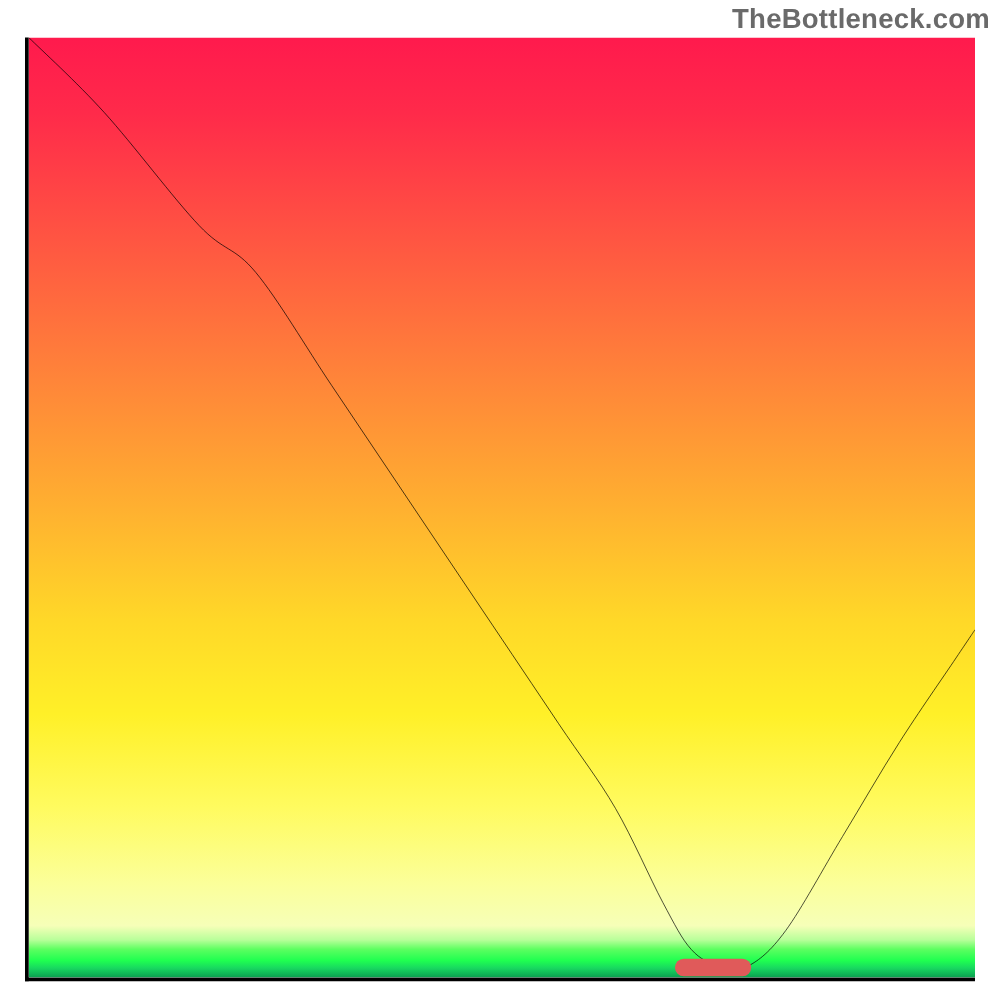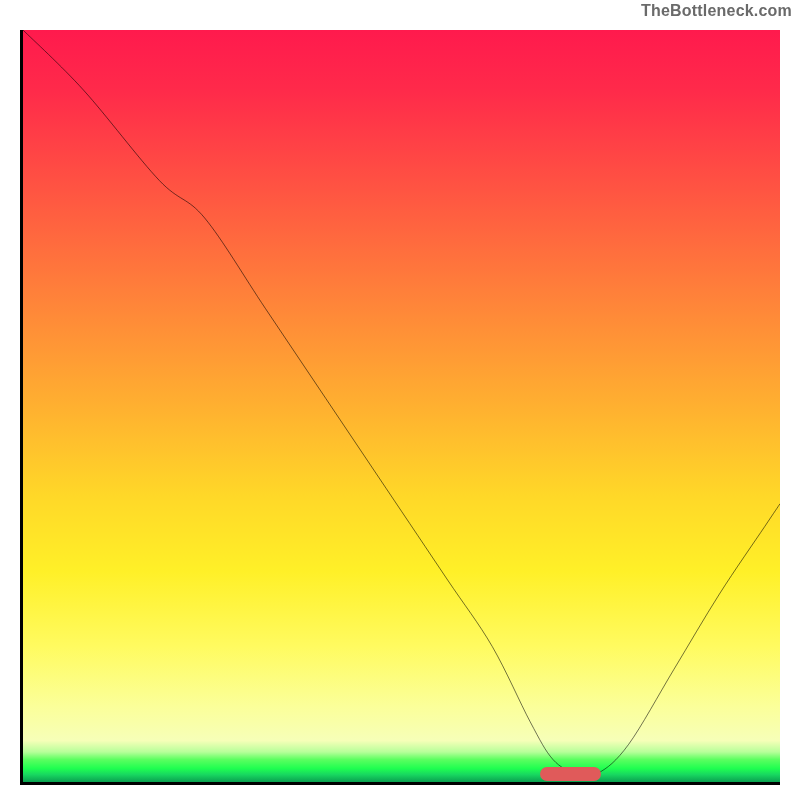--- a/index.html
+++ b/index.html
@@ -12,21 +12,21 @@
   }
   .wrap {
     position: relative;
     width: 800px;
     height: 800px;
   }
   .attribution {
     position: absolute;
     top: 2px;
     right: 8px;
-    font-size: 16px;
+    font-size: 22px;
     font-weight: 600;
     color: #6a6a6a;
     letter-spacing: 0.2px;
     user-select: none;
   }
   .plot {
     position: absolute;
     left: 20px;
     top: 30px;
     width: 760px;

